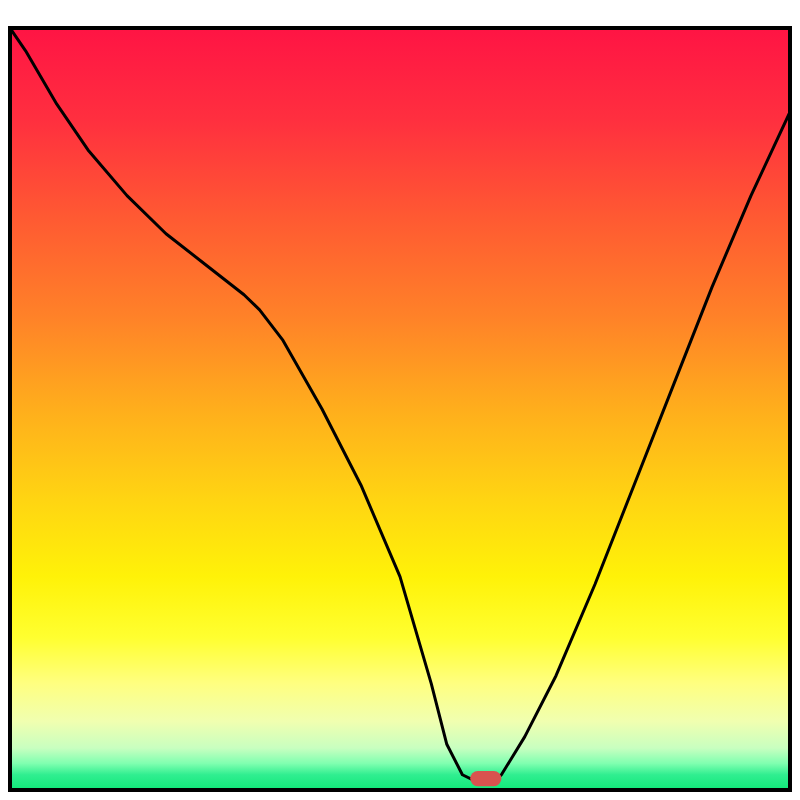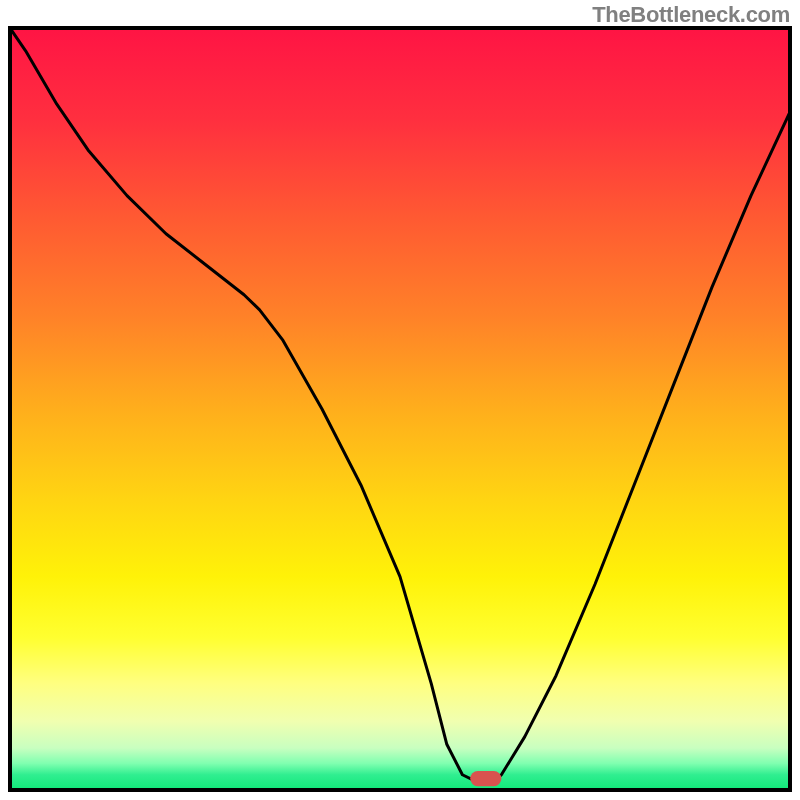--- a/index.html
+++ b/index.html
@@ -26,21 +26,20 @@
     letter-spacing: -0.3px;
   }
   svg {
     display: block;
   }
 </style>
 </head>
 <body>
 <div class="container">
 
-<div class="watermark">TheBottleneck.com</div>
 
 <svg id="chart-svg" width="800" height="800">
   <defs>
     <linearGradient id="bg-grad" x1="0" y1="0" x2="0" y2="1">
           <stop offset="0%" stop-color="#ff1444"></stop>
           <stop offset="12%" stop-color="#ff2f3f"></stop>
           <stop offset="25%" stop-color="#ff5a32"></stop>
           <stop offset="38%" stop-color="#ff8228"></stop>
           <stop offset="50%" stop-color="#ffae1c"></stop>
           <stop offset="62%" stop-color="#ffd512"></stop>

